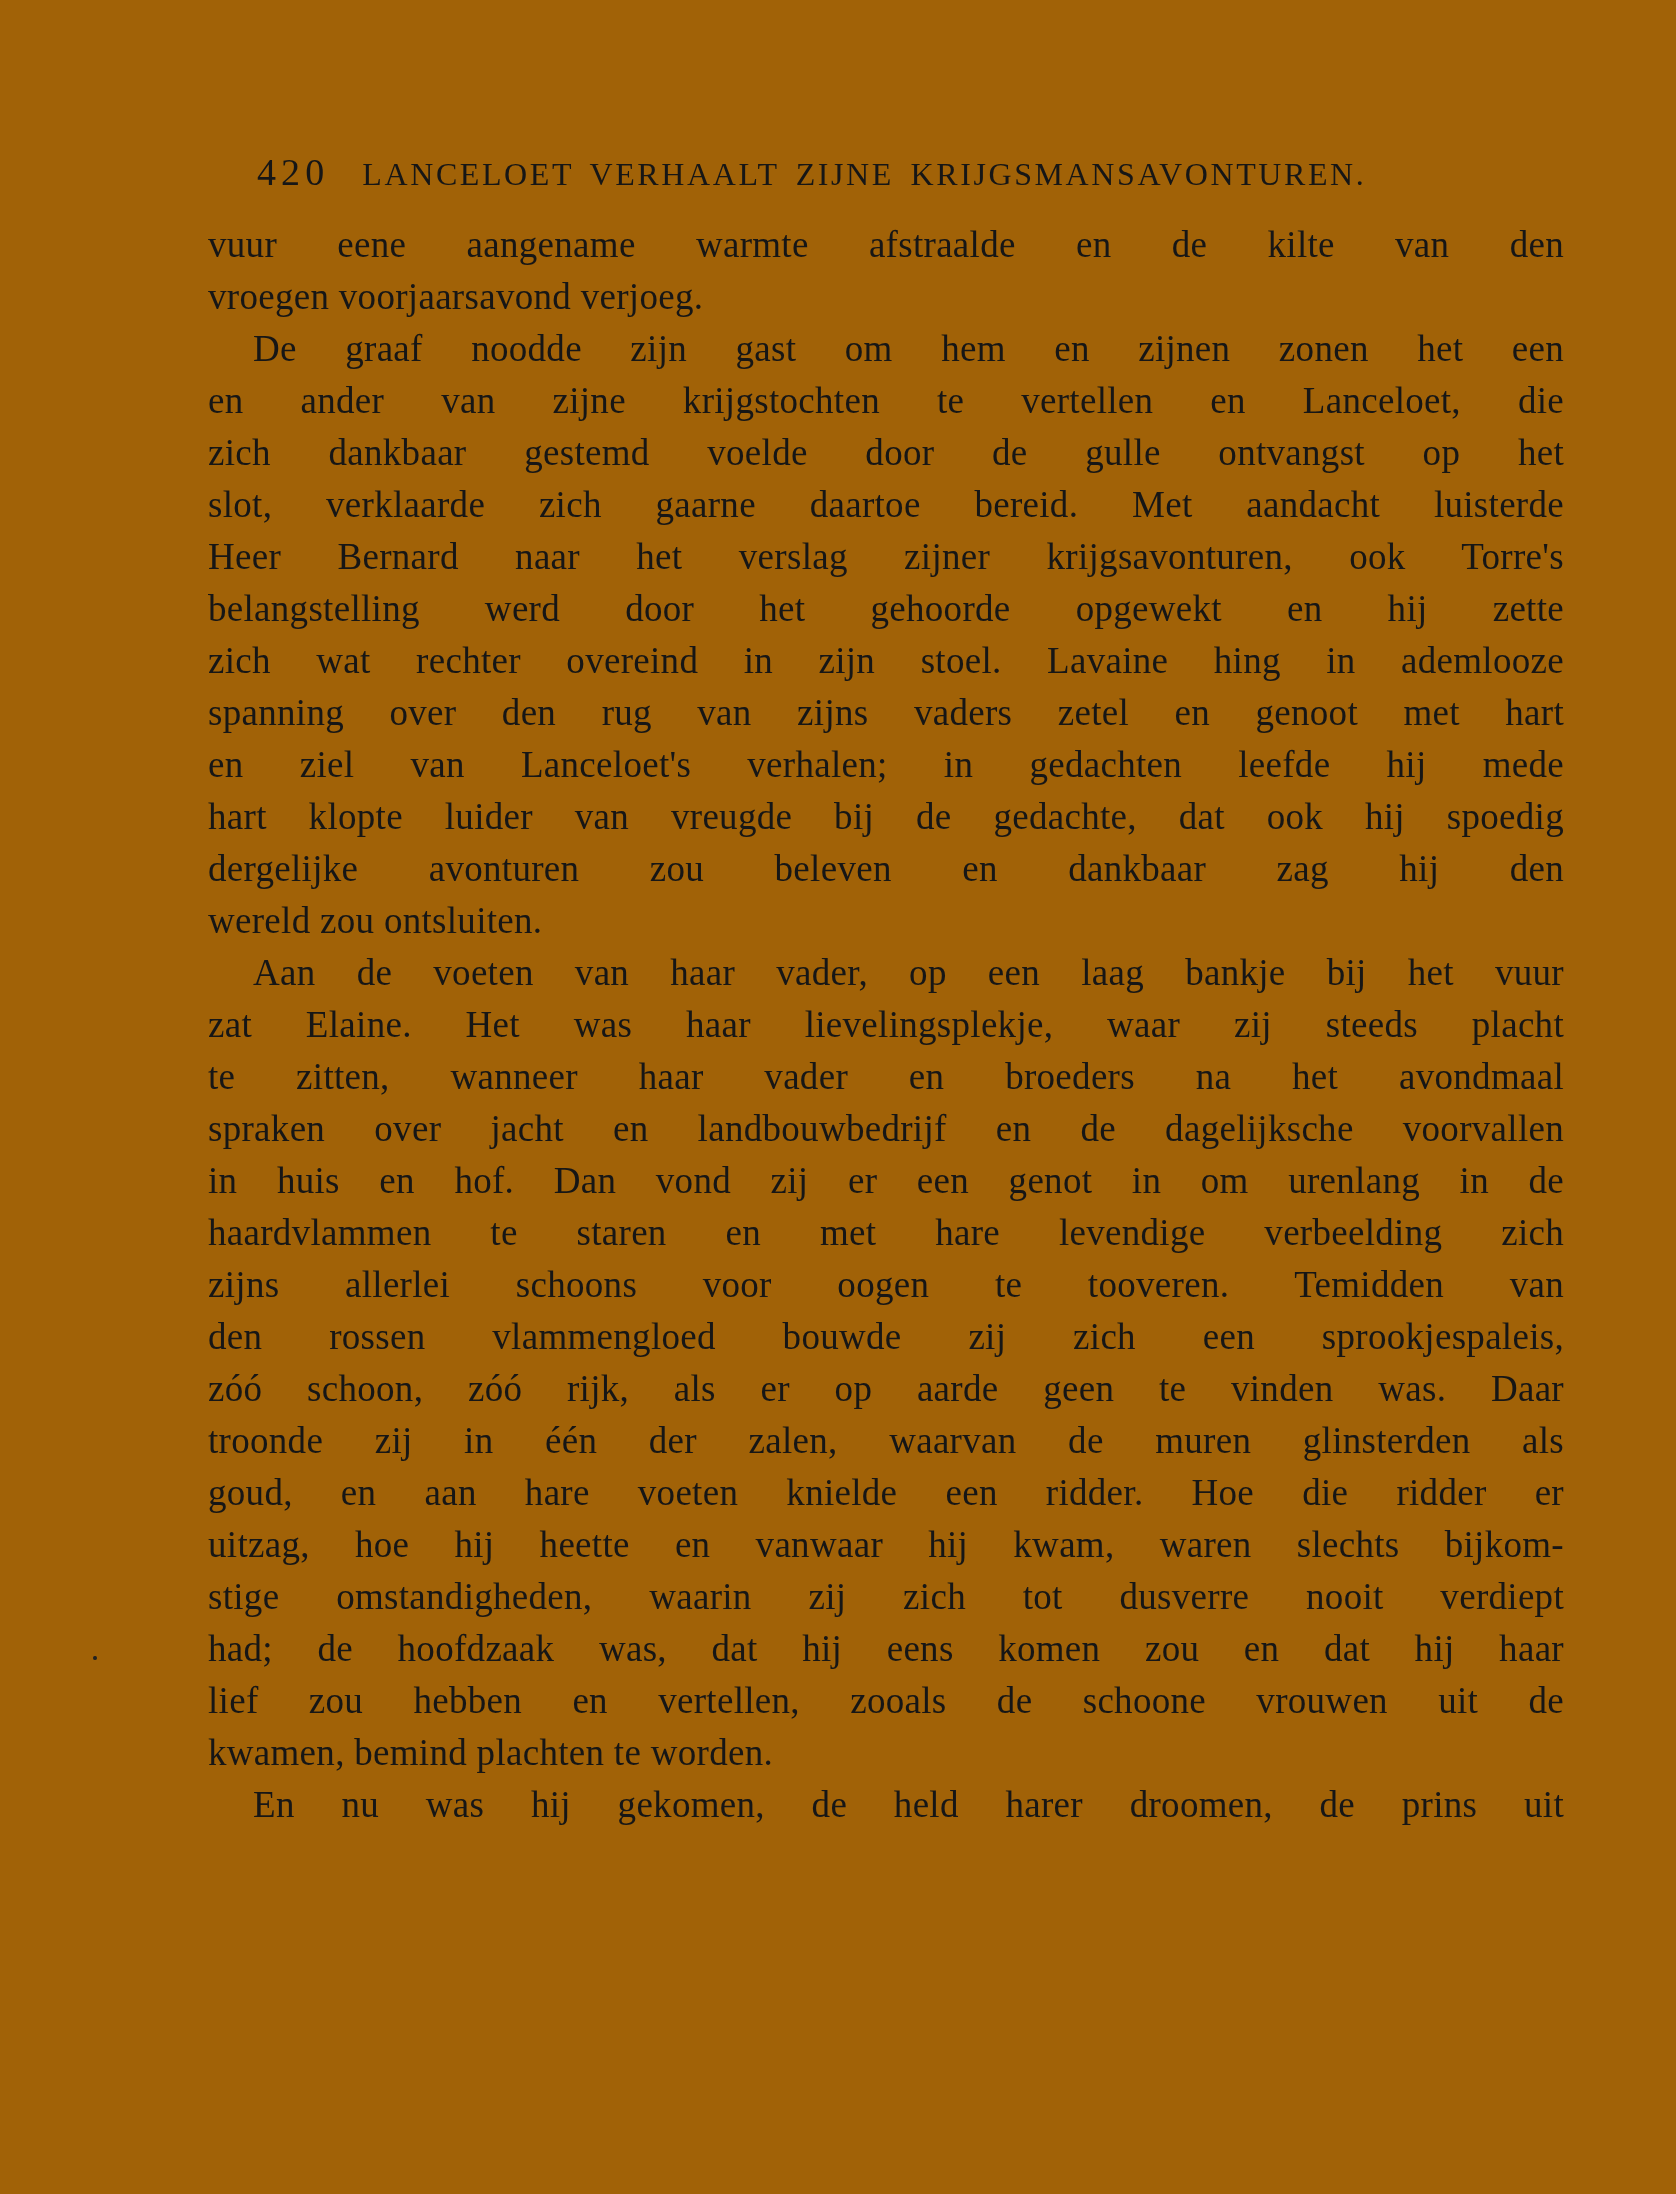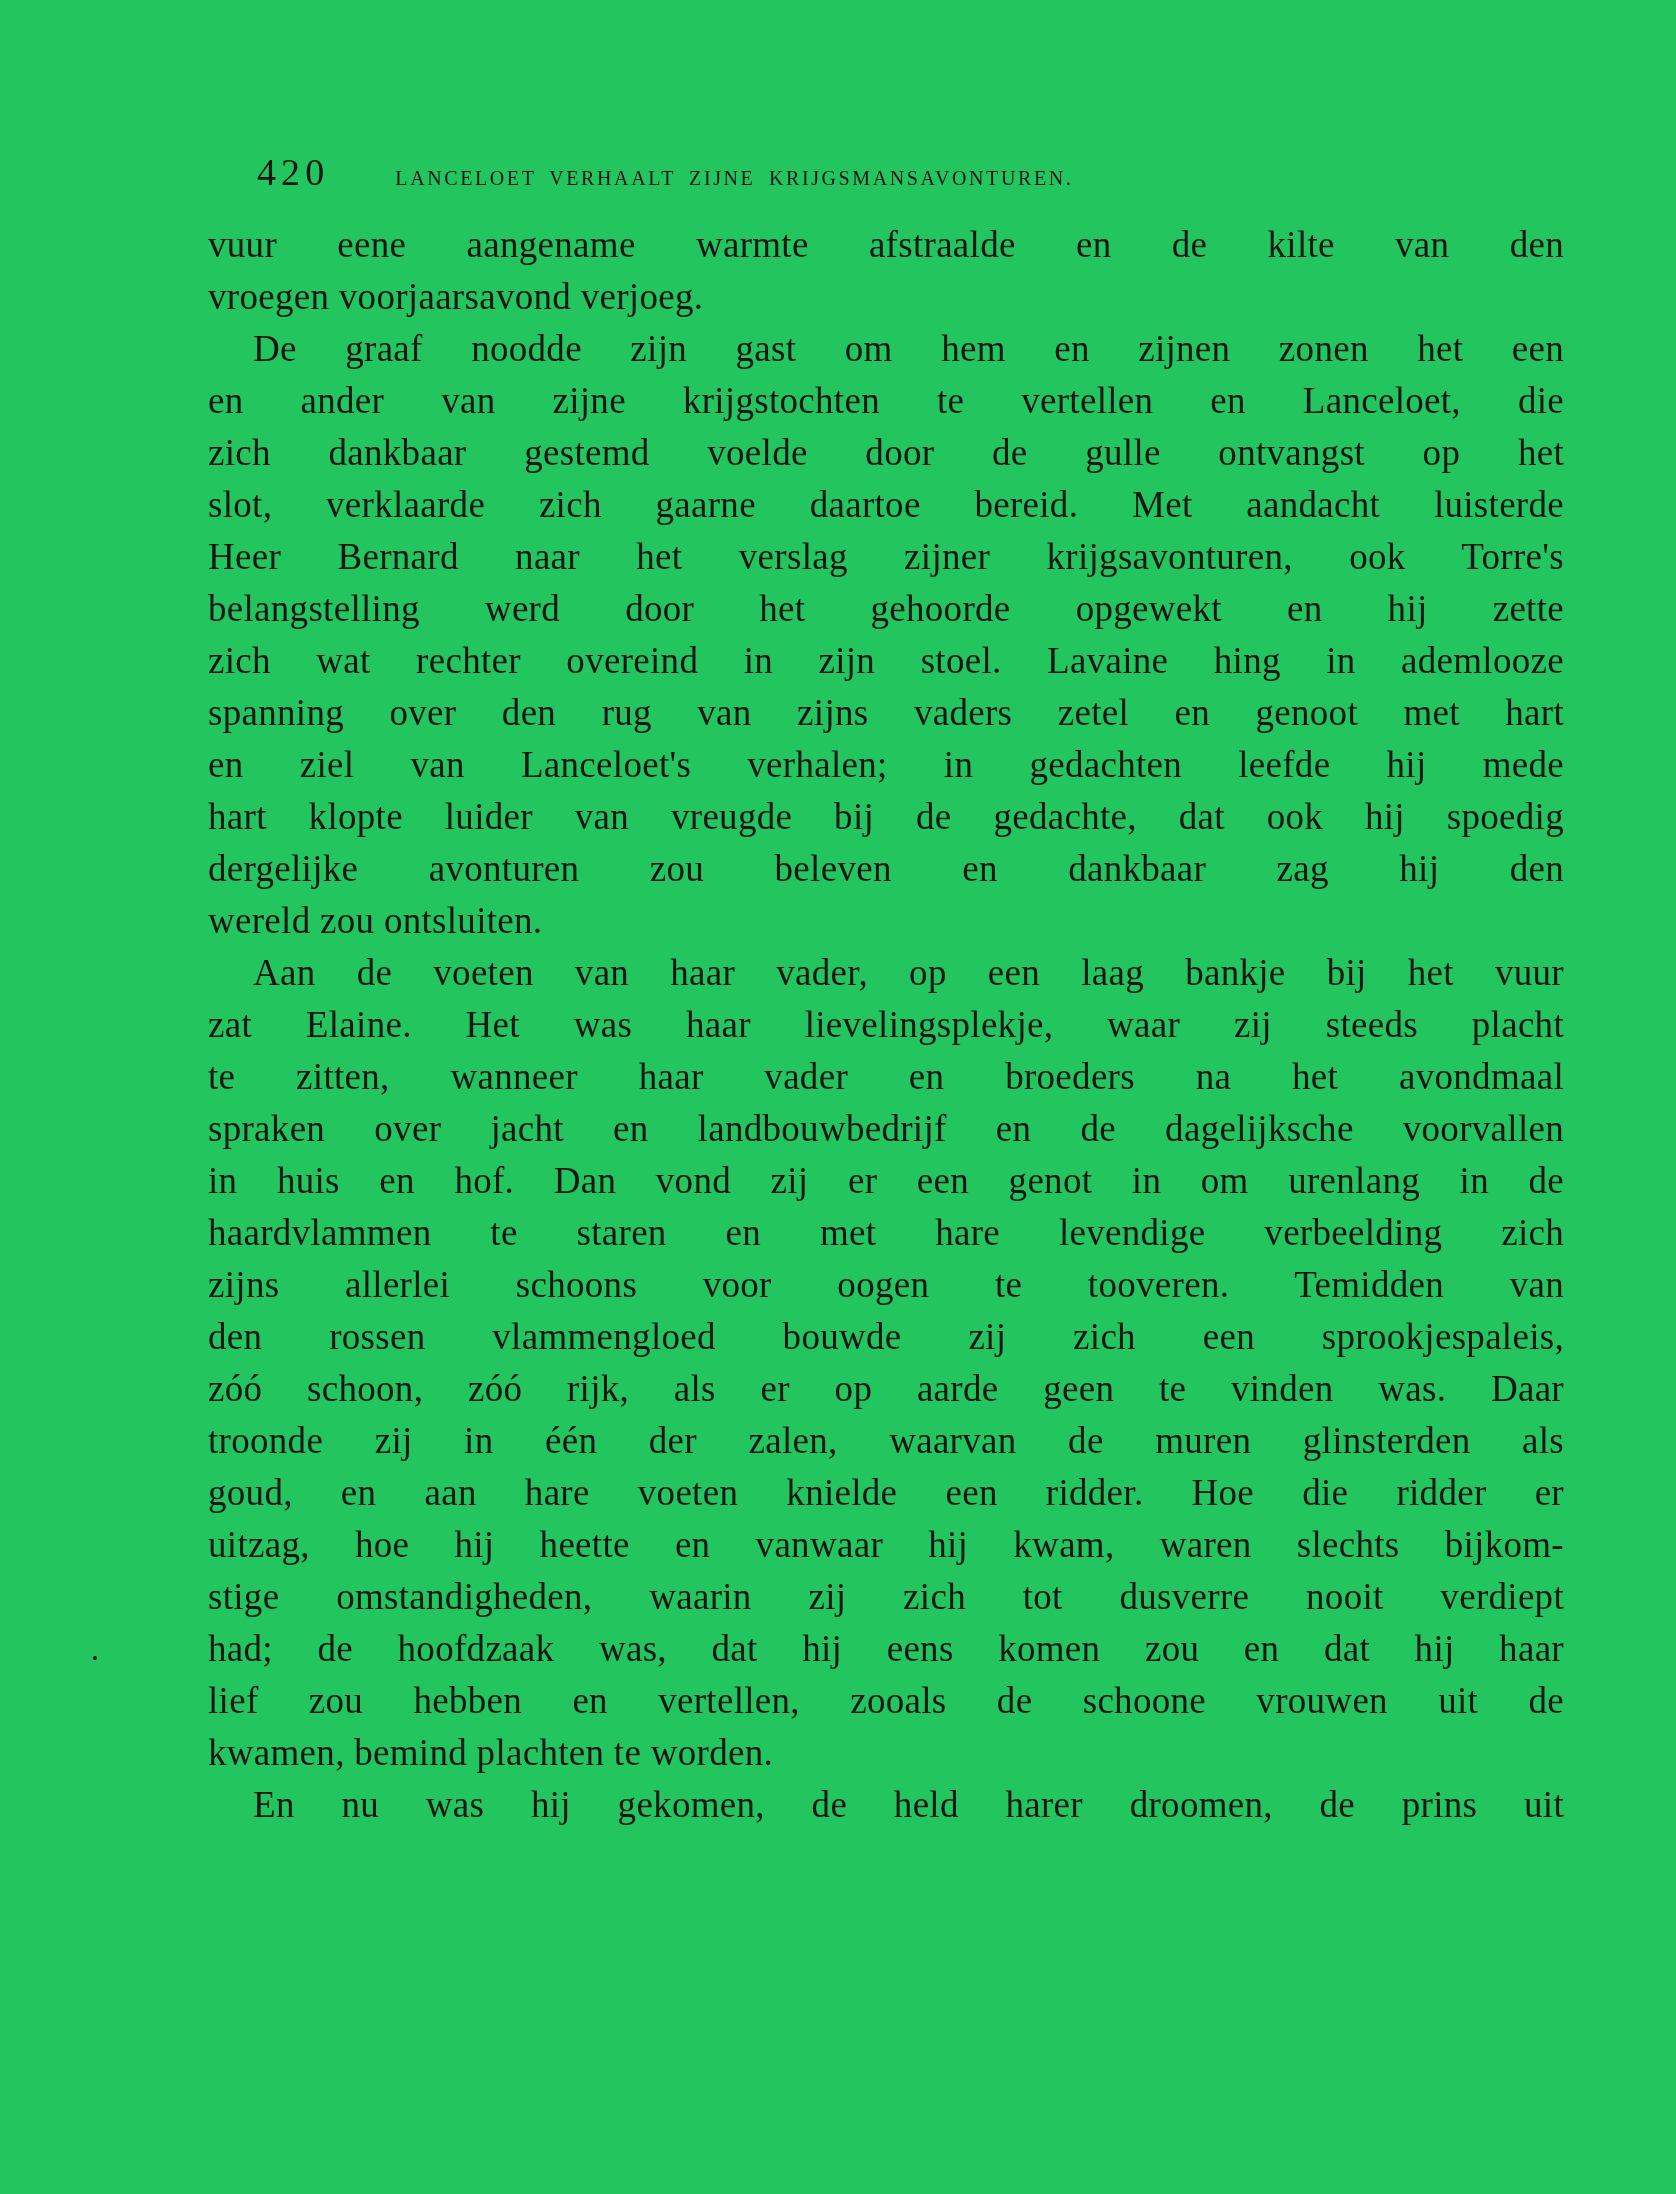--- a/index.html
+++ b/index.html
@@ -18,22 +18,22 @@
     left:257px;
     display:flex;
     align-items:baseline;
     white-space:nowrap;
   }
   .page-number {
     font-size:38px;
     letter-spacing:5.1px;
   }
   .running-title {
-    margin-left:66px;
-    font-size:20px;
+    margin-left:33px;
+    font-size:32px;
     letter-spacing:2.6px;
     word-spacing:5.9px;
     text-align:center;
   }
   .body-text {
     position:absolute;
     top:219px;
     left:208px;
     width:1356px;
     font-size:37px;
@@ -53,21 +53,21 @@
     top:1656px;
     width:3.7px;
     height:4.4px;
     background:#222;
     border-radius:50%;
   }
 </style>
 </head>
 <body>
 
-<div class="page" style="background: #22c55e; color: rgb(22, 22, 22);">
+<div class="page" style="background: #a16207; color: rgb(22, 22, 22);">
   <div class="header">
     <span class="page-number">420</span>
     <span class="running-title">LANCELOET VERHAALT ZIJNE KRIJGSMANSAVONTUREN.</span>
   </div>
   <div class="body-text" id="body-lines">
       <div class="line">vuur eene aangename warmte afstraalde en de kilte van den</div>
       <div class="line endline">vroegen voorjaarsavond verjoeg.</div>
       <div class="line indent">De graaf noodde zijn gast om hem en zijnen zonen het een</div>
       <div class="line">en ander van zijne krijgstochten te vertellen en Lanceloet, die</div>
       <div class="line">zich dankbaar gestemd voelde door de gulle ontvangst op het</div>

